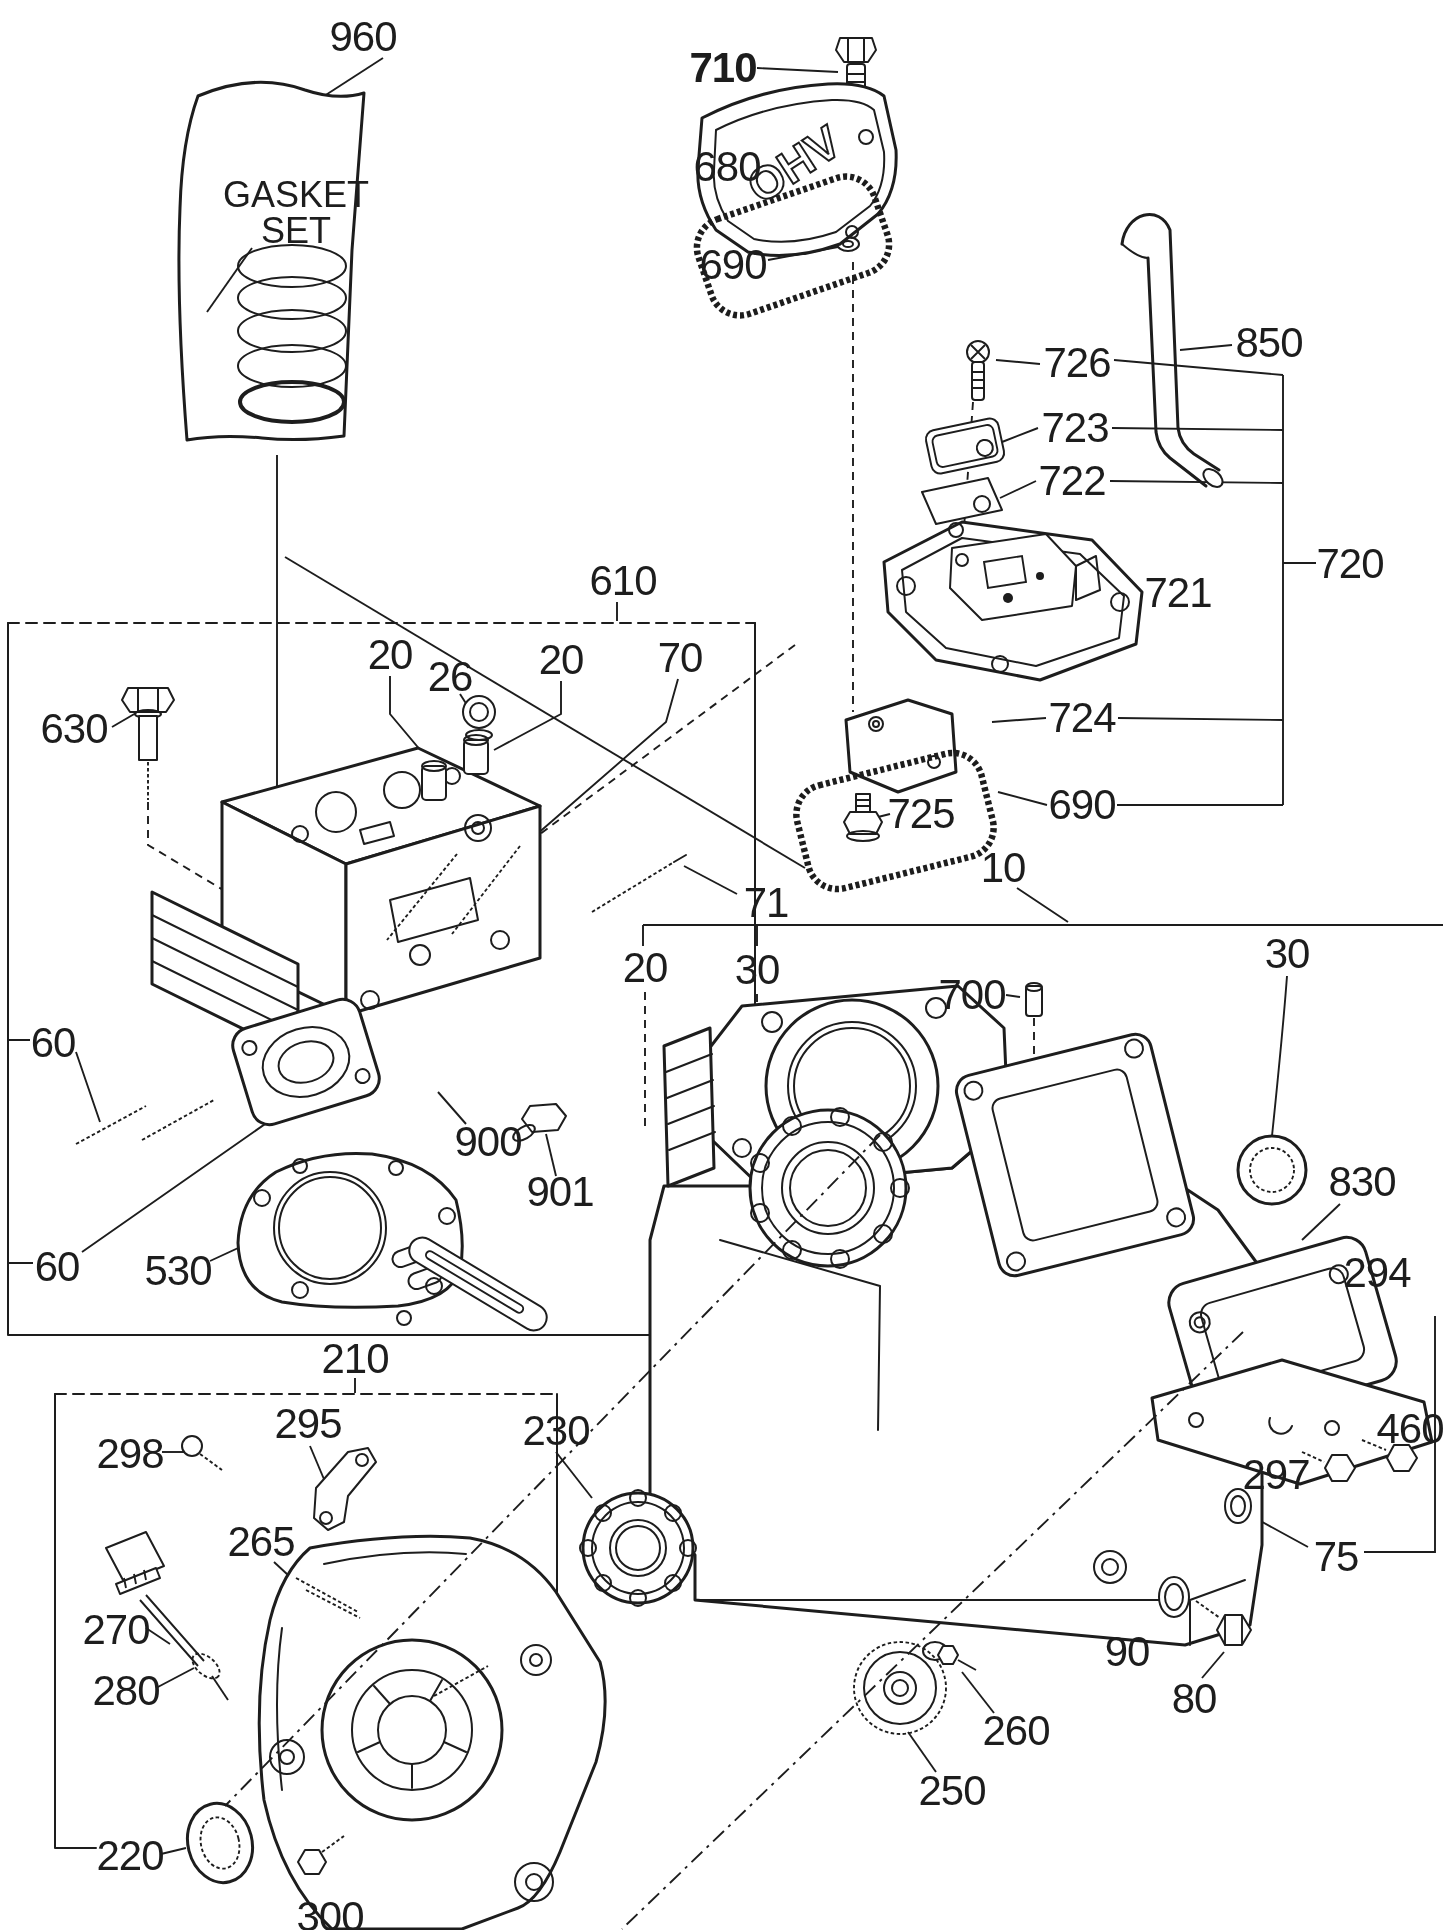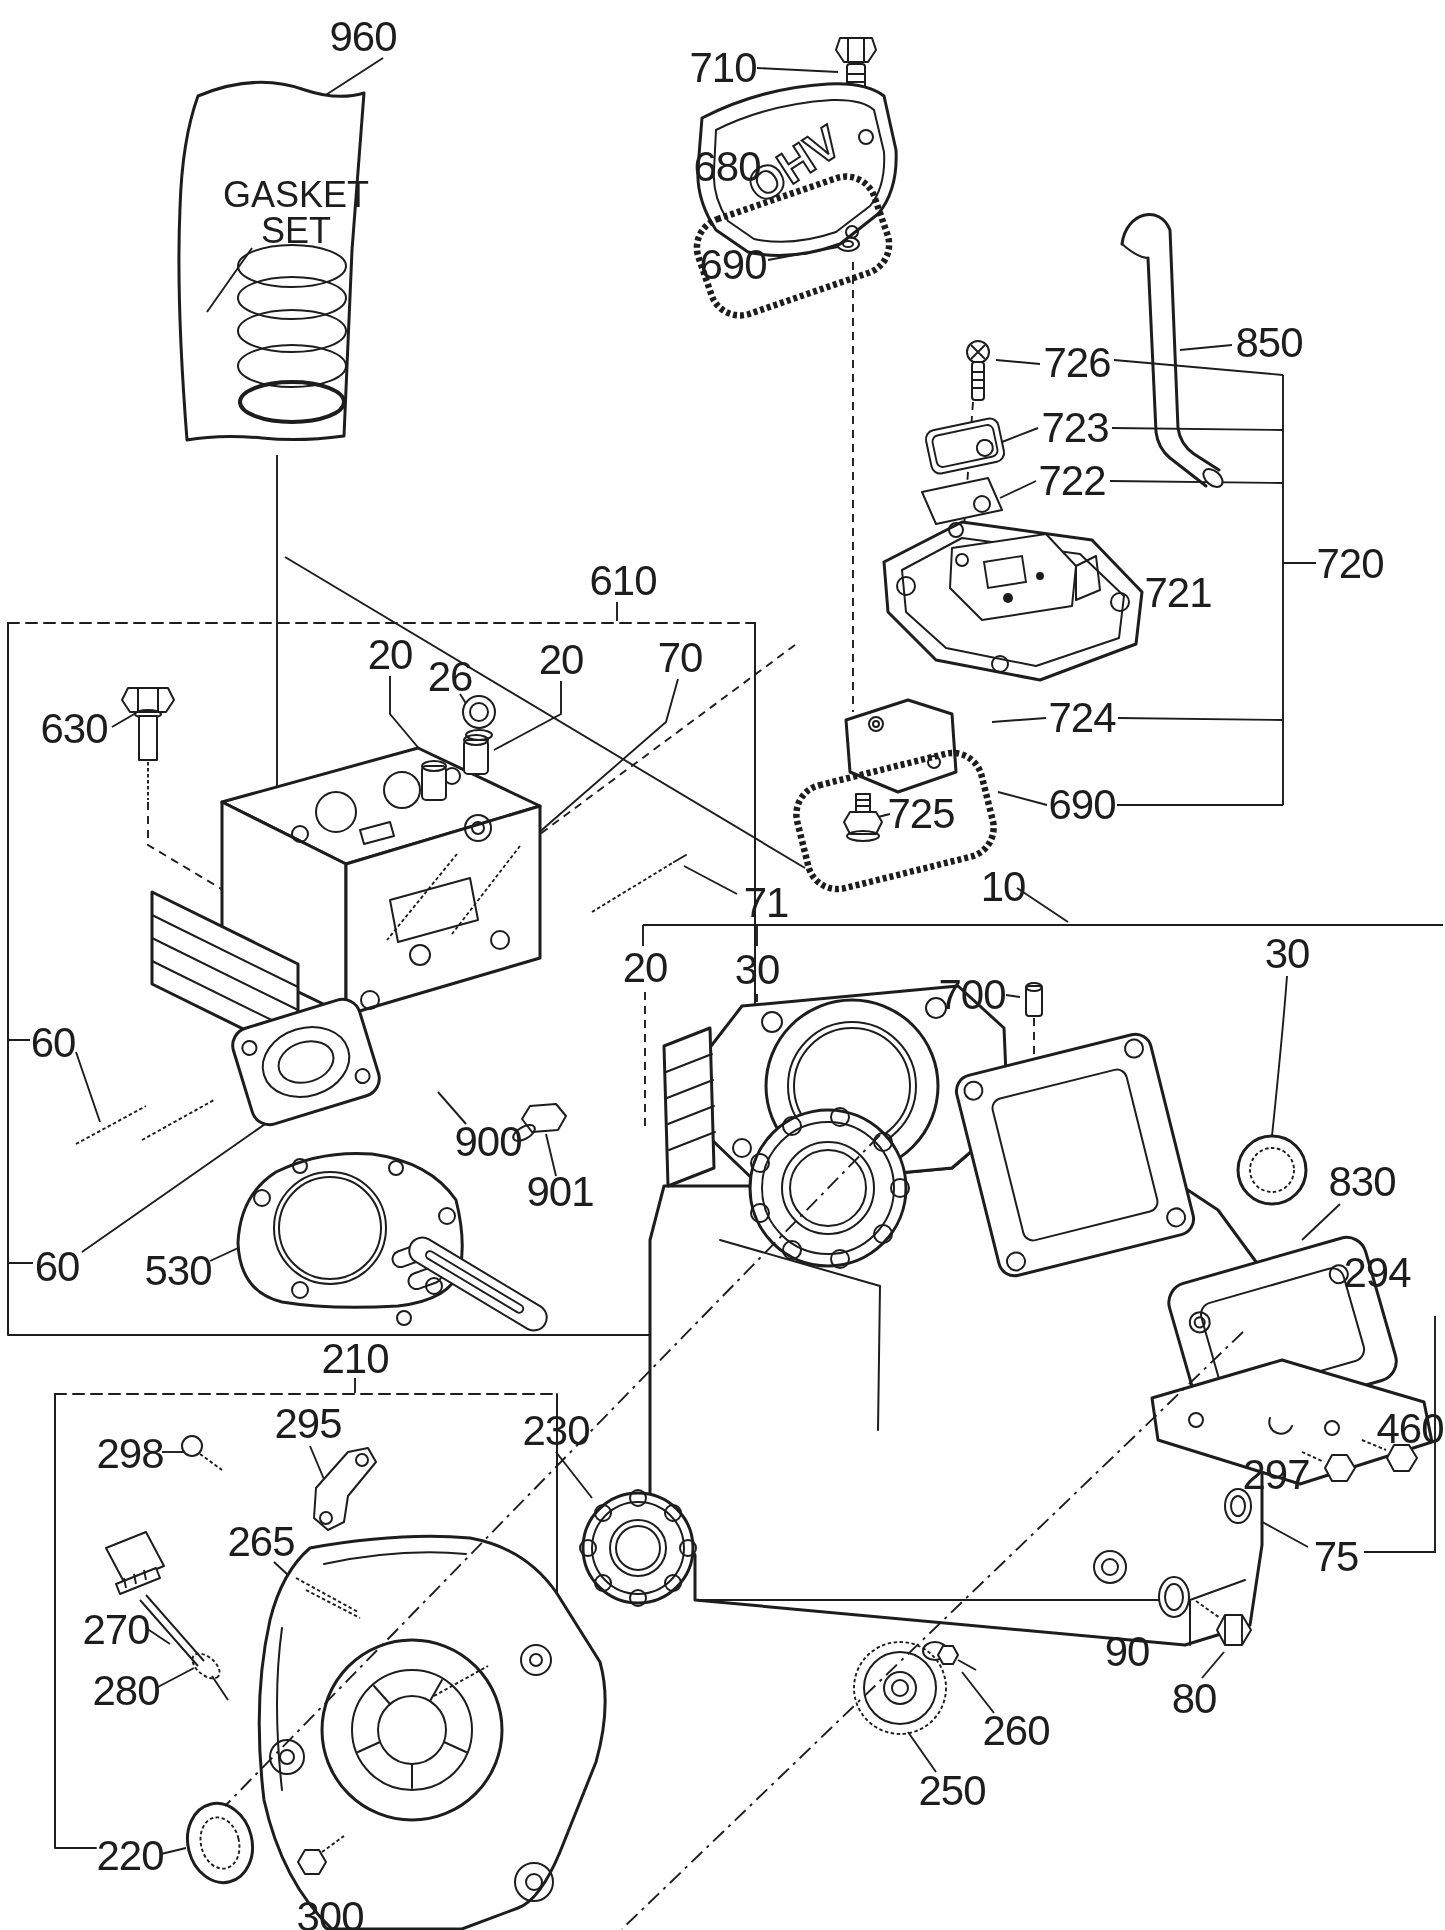--- a/index.html
+++ b/index.html
@@ -426,39 +426,39 @@
   <g>
     <path class="thin axis" d="M880,1135 L225,1806"></path>
   </g>
   <g>
     <path class="thin axis" d="M1243,1332 L622,1929"></path>
   </g>
 </svg>
 
 <div id="labels-layer">
       <div class="part-label" style="left: 363px; top: 37px;">960</div>
-      <div class="part-label" style="left: 723px; top: 68px;">710</div>
+      <div class="part-label" style="left: 723px; top: 68px; font-weight: bold;">710</div>
       <div class="part-label" style="left: 727px; top: 167px;">680</div>
       <div class="part-label" style="left: 733px; top: 265px;">690</div>
       <div class="part-label" style="left: 1269px; top: 343px;">850</div>
       <div class="part-label" style="left: 1077px; top: 363px;">726</div>
       <div class="part-label" style="left: 1075px; top: 428px;">723</div>
       <div class="part-label" style="left: 1072px; top: 481px;">722</div>
       <div class="part-label" style="left: 1350px; top: 564px;">720</div>
       <div class="part-label" style="left: 1178px; top: 593px;">721</div>
       <div class="part-label" style="left: 623px; top: 581px;">610</div>
       <div class="part-label" style="left: 390px; top: 655px;">20</div>
       <div class="part-label" style="left: 450px; top: 677px;">26</div>
       <div class="part-label" style="left: 561px; top: 660px;">20</div>
       <div class="part-label" style="left: 680px; top: 658px;">70</div>
       <div class="part-label" style="left: 74px; top: 729px;">630</div>
       <div class="part-label" style="left: 1082px; top: 718px;">724</div>
       <div class="part-label" style="left: 1082px; top: 805px;">690</div>
       <div class="part-label" style="left: 921px; top: 814px;">725</div>
-      <div class="part-label" style="left: 1003px; top: 868px; margin-top: 19px;">10</div>
+      <div class="part-label" style="left: 1003px; top: 868px;">10</div>
       <div class="part-label" style="left: 766px; top: 903px;">71</div>
       <div class="part-label" style="left: 645px; top: 968px;">20</div>
       <div class="part-label" style="left: 757px; top: 970px;">30</div>
       <div class="part-label" style="left: 1287px; top: 954px;">30</div>
       <div class="part-label" style="left: 972px; top: 995px;">700</div>
       <div class="part-label" style="left: 53px; top: 1043px;">60</div>
       <div class="part-label" style="left: 488px; top: 1142px;">900</div>
       <div class="part-label" style="left: 560px; top: 1192px;">901</div>
       <div class="part-label" style="left: 1362px; top: 1182px;">830</div>
       <div class="part-label" style="left: 57px; top: 1267px;">60</div>

